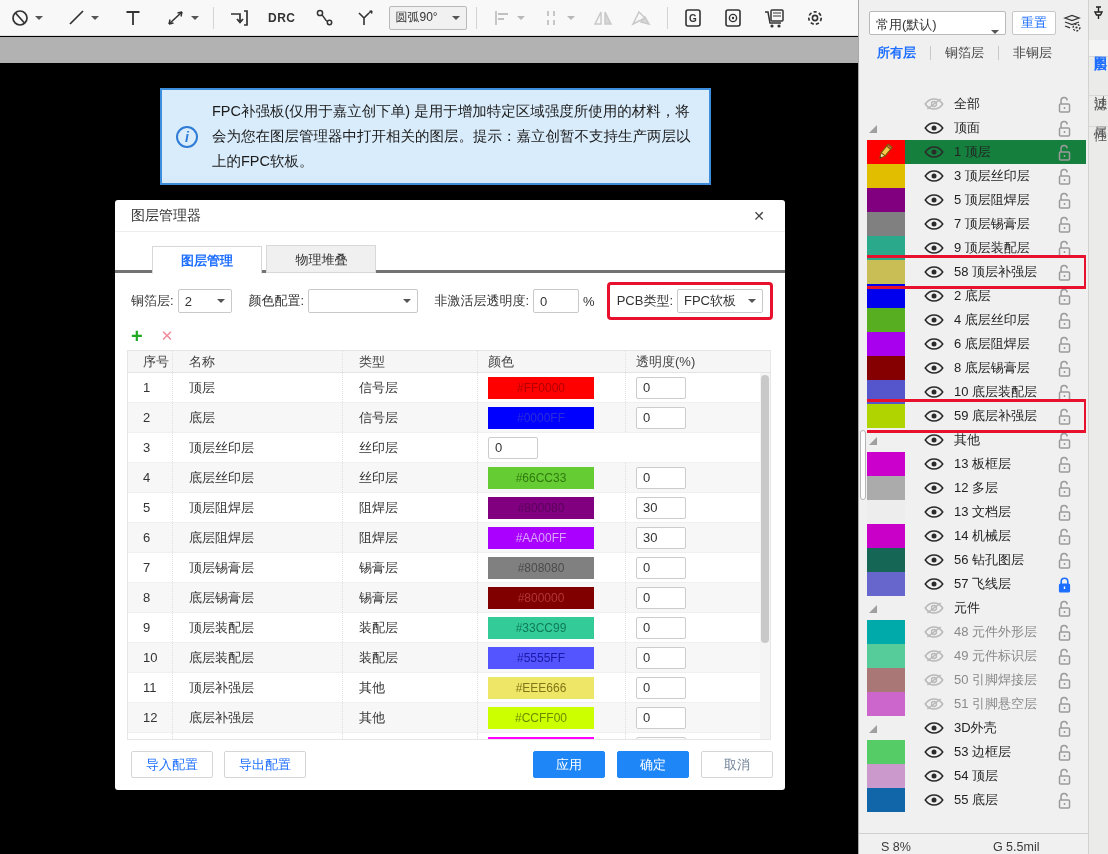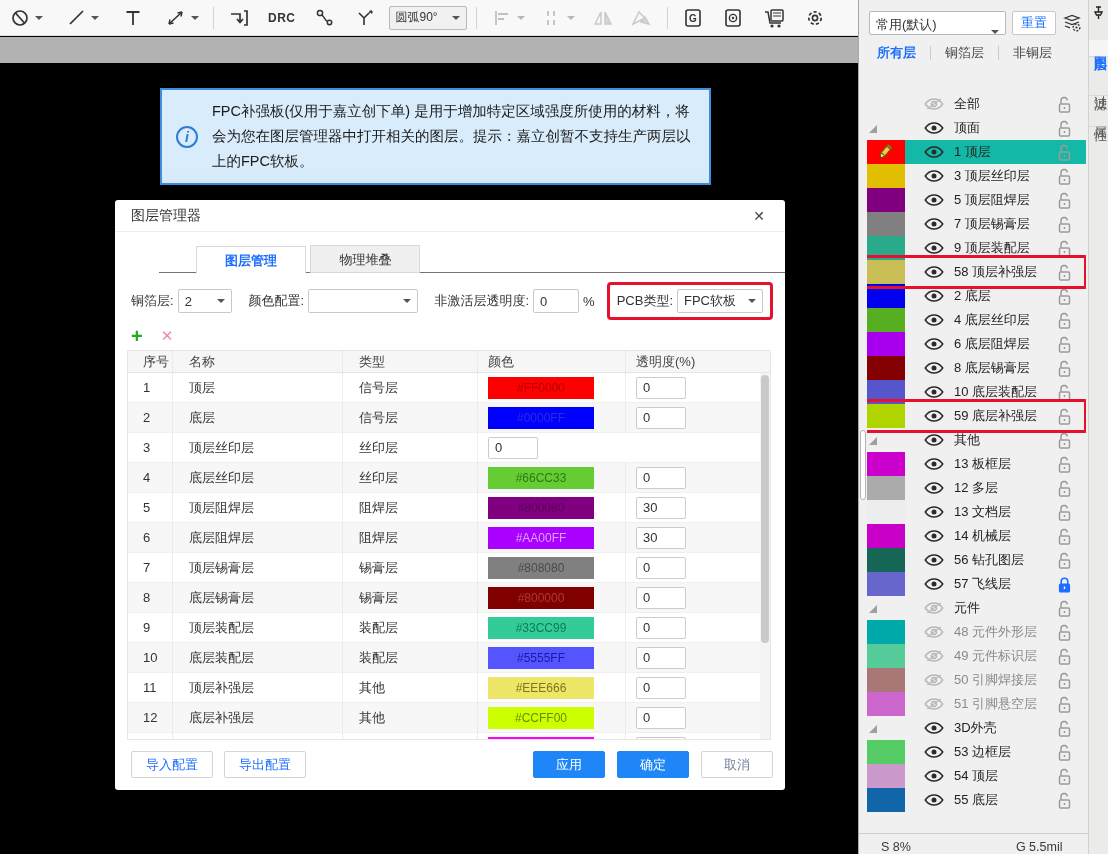--- a/index.html
+++ b/index.html
@@ -32,21 +32,21 @@
     display:flex; align-items:center; justify-content:center; font-style:italic; }
   .banner-text { font-size:14.5px; line-height:25px; color:#1b1b1b; }
 
   
   .dialog { position:absolute; left:115px; top:200px; width:670px; height:590px;
     background:#fff; border-radius:3px; box-shadow:0 6px 28px rgba(0,0,0,.45); }
   .dlg-titlebar { height:32px; display:flex; align-items:center; justify-content:space-between;
     padding:0 16px; border-bottom:1px solid #ededed; }
   .dlg-title { font-size:14px; color:#333; }
   .dlg-close { font-size:14px; color:#444; cursor:pointer; padding:2px 4px; }
-  .dlg-tabs { margin-top:13px; padding-left:37px; border-bottom:1px solid #737373; height:28px;margin-left:44px; }
+  .dlg-tabs { margin-top:13px; padding-left:37px; border-bottom:3px solid #737373; height:28px; }
   .dlg-tab { display:inline-block; width:110px; height:28px; line-height:27px; text-align:center;
     font-size:13px; border:1px solid #d8d8d8; background:#f0f0f0; color:#333; vertical-align:bottom; }
   .dlg-tab.active { background:#fff; color:#1e6fff; font-weight:bold; border-bottom:1px solid #fff;
     position:relative; top:1px; }
   .dlg-controls { display:flex; align-items:center; margin:9px 12px 0 16px; font-size:13px; color:#333; }
   .ctl-label { margin-right:4px; white-space:nowrap; }
   .select-box { display:flex; align-items:center; justify-content:space-between; height:24px;
     border:1px solid #c9c9c9; border-radius:2px; background:#fff; padding:0 6px; font-size:13px; color:#333; }
   .num-input { height:24px; border:1px solid #c9c9c9; border-radius:2px; width:46px;
     padding:0 6px; font-size:13px; color:#333; font-family:inherit; }
@@ -96,37 +96,37 @@
   .preset-select { flex:1; height:24px; border:1px solid #b9b9b9; background:#fff; border-radius:2px;
     display:flex; align-items:flex-end; justify-content:space-between; padding:0 6px; font-size:13px; color:#333; }
   .reset-btn { height:24px; border:1px solid #c7c7c7; background:#fff; border-radius:2px;
     color:#1e6fff; font-size:13px; padding:0 8px; font-family:inherit; cursor:pointer; }
   .sb-tabs { display:flex; align-items:center; height:26px; margin:4px 0 2px 18px; font-size:13px; }
   .sb-tab { color:#444; cursor:pointer; }
   .sb-tab.active { color:#1e6fff; font-weight:bold; }
   .sb-tab-sep { width:1px; height:14px; background:#c9c9c9; margin:0 14px; }
   .layer-list { position:absolute; left:8px; top:92px; right:2px; bottom:22px; overflow:hidden; }
   .srow { position:relative; display:flex; align-items:center; height:24px; }
-  .srow.selected { background:#14b8a6; }
+  .srow.selected { background:#15803d; }
   .ind { width:38px; height:24px; flex:none; position:relative; }
   .swatch { position:absolute; inset:0; }
   .tri { position:absolute; left:2px; top:9px; width:0; height:0;
     border-bottom:8px solid #9f9f9f; border-left:8px solid transparent; }
   .eye-wrap { width:24px; margin-left:17px; flex:none; display:flex; justify-content:center; cursor:pointer; }
   .srow.group .eye-wrap, .srow.all .eye-wrap { margin-left:17px; }
   .slabel { font-size:13px; color:#222; margin-left:8px; white-space:nowrap; }
   .srow.hiddenlayer .slabel { color:#8a8a8a; }
   .lock-wrap { margin-left:auto; margin-right:14px; flex:none; cursor:pointer; display:flex; }
   .pencil { position:absolute; left:8px; top:3px; }
   .red-annot { position:absolute; left:-14px; right:-1px; top:-5px; bottom:-5px;
     border:3px solid #e8112d; border-radius:2px; pointer-events:none; z-index:5; }
   .srow:nth-of-type(15) .red-annot { right:8px; }
   .sb-status { position:absolute; left:0; right:0; bottom:0; height:21px; border-top:1px solid #cfcfcf;
     display:flex; align-items:flex-start; padding:6px 0 0 22px; font-size:12.5px; color:#3a3a3a; background:#f0f0f0; }
-  .sb-status .g { margin-left:105px;text-align:right; }
+  .sb-status .g { margin-left:82px;text-align:right; }
 
   
   .panel-strip { position:absolute; left:1088px; top:0; width:20px; height:854px; background:#ebebea;
     border-left:1px solid #d2d2d2; }
   .ptab { writing-mode:vertical-rl; text-orientation:upright; font-size:13px; color:#555;
     padding:6px 0; text-align:center; width:20px; letter-spacing:2px; cursor:pointer;
     border-bottom:1px solid #d8d8d8; }
   .ptab.active { color:#1e6fff; font-weight:bold; background:#f5f5f4; }
   .pin { margin:6px 3px 16px 3px; }
 </style>

